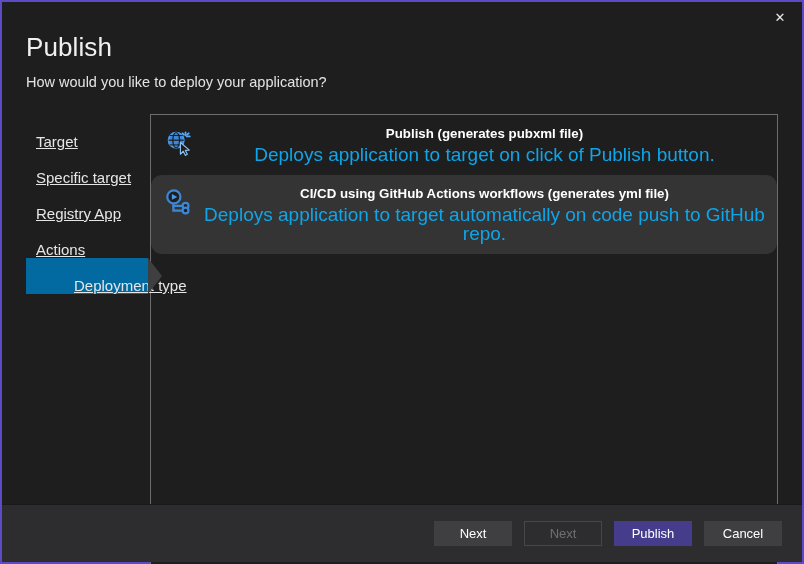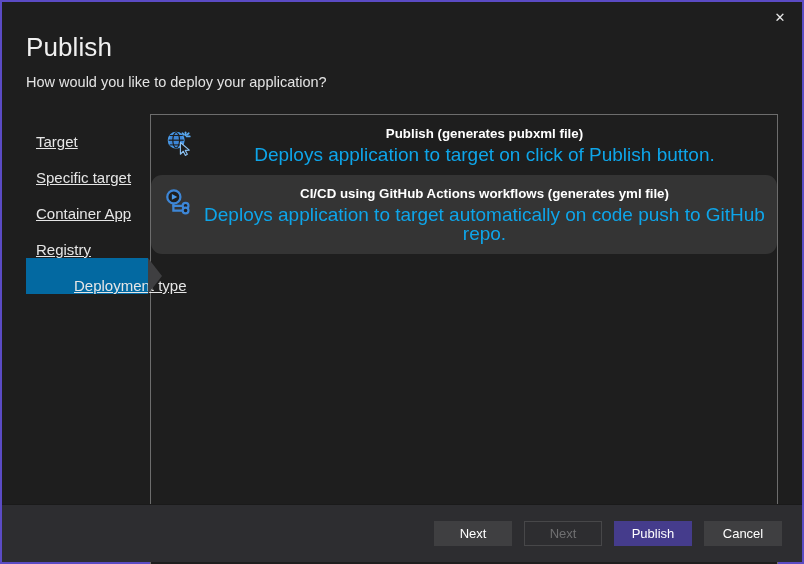--- a/index.html
+++ b/index.html
@@ -226,24 +226,24 @@
   <div class="body">
 
     <div class="sidebar">
       <div class="step">
         <span>Target</span>
       </div>
       <div class="step">
         <span>Specific target</span>
       </div>
       <div class="step">
-        <span>Container App</span>
+        <span>Registry App</span>
       </div>
       <div class="step">
-        <span>Registry</span>
+        <span>Actions</span>
       </div>
       <div class="step active">
         <span>Deployment type</span>
       </div>
     </div>
 
     <div class="content">
 
       <div class="option-row">
         <span class="option-icon">

